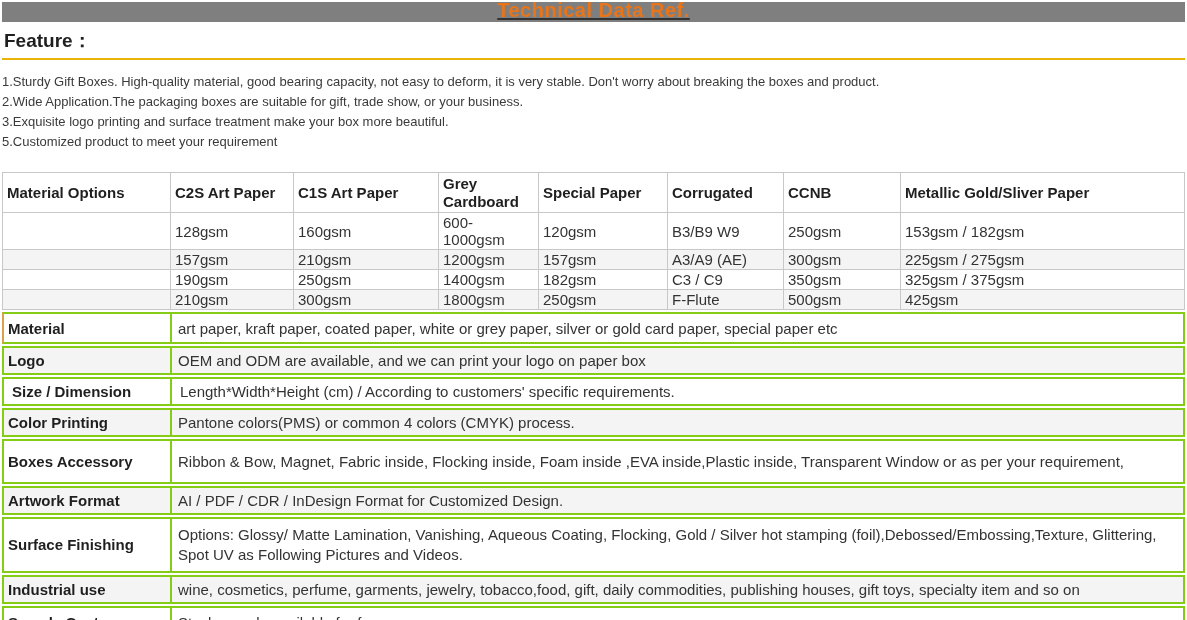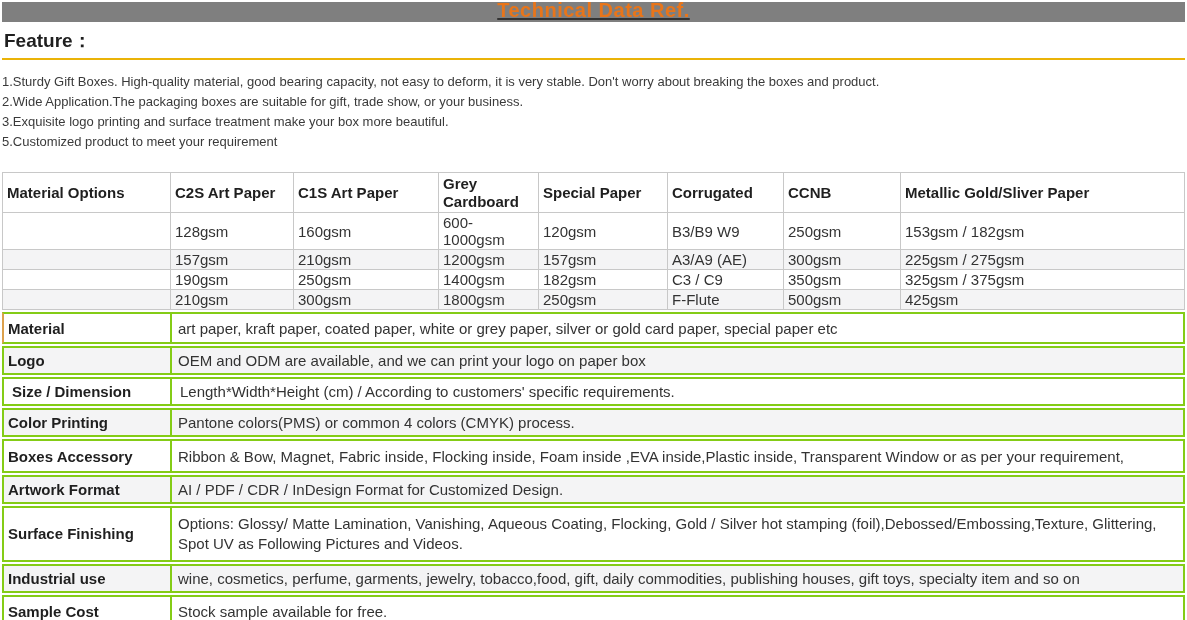--- a/index.html
+++ b/index.html
@@ -88,21 +88,21 @@
     color: #1f1f1f;
     padding-left: 4px;
   }
   .spec-table tr:nth-child(even) td { background: #f4f4f5; }
   .spec-table tr.row-material td.spec-label { border-left: 2px solid #dca14d; }
 
   .spec-table tr.row-material td     { height: 32px; }
   .spec-table tr.row-logo td         { height: 24px; }
   .spec-table tr.row-size td         { height: 26px; padding-left: 8px; }
   .spec-table tr.row-color td        { height: 26px; }
-  .spec-table tr.row-boxes td        { height: 34px; }
+  .spec-table tr.row-boxes td        { height: 45px; }
   .spec-table tr.row-artwork td      { height: 16px; margin-left: 12px; }
   .spec-table tr.row-surface td      { height: 56px; line-height: 20px; }
   .spec-table tr.row-industrial td   { height: 27px; }
   .spec-table tr.row-sample td       { height: 32px; }
 </style>
 </head>
 <body>
 
 <div class="title-bar">
   <span class="title-text">Technical Data Ref.</span>

